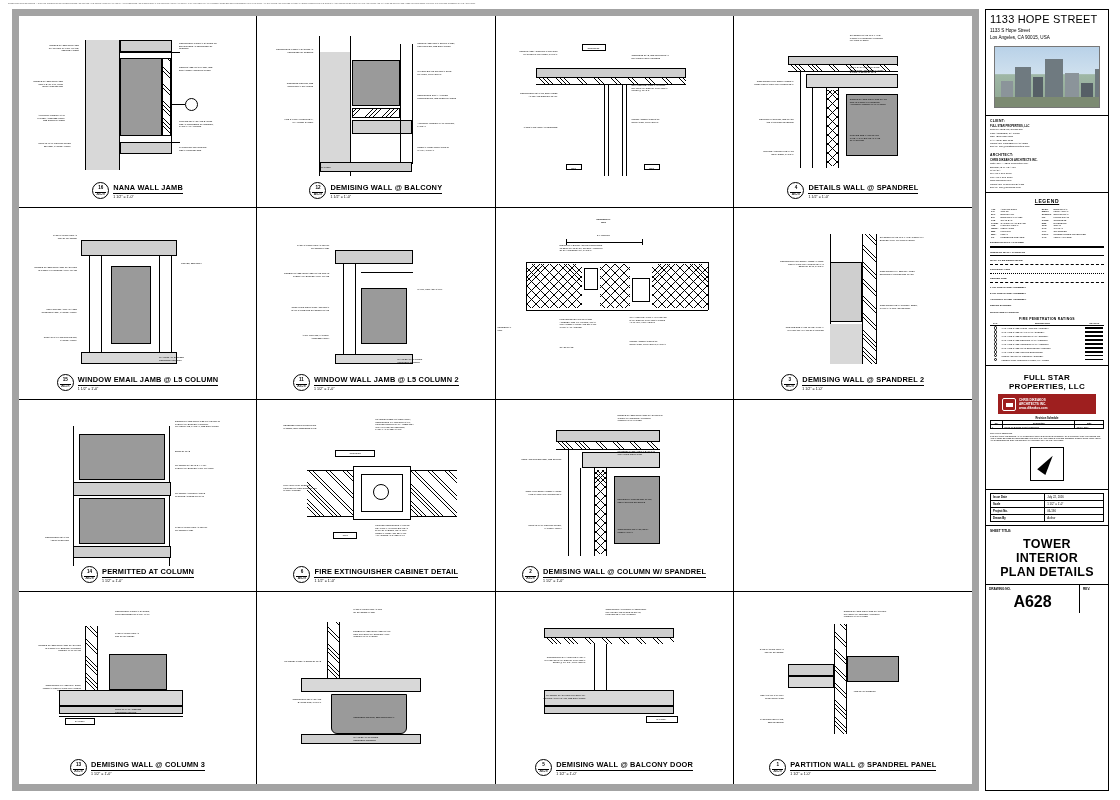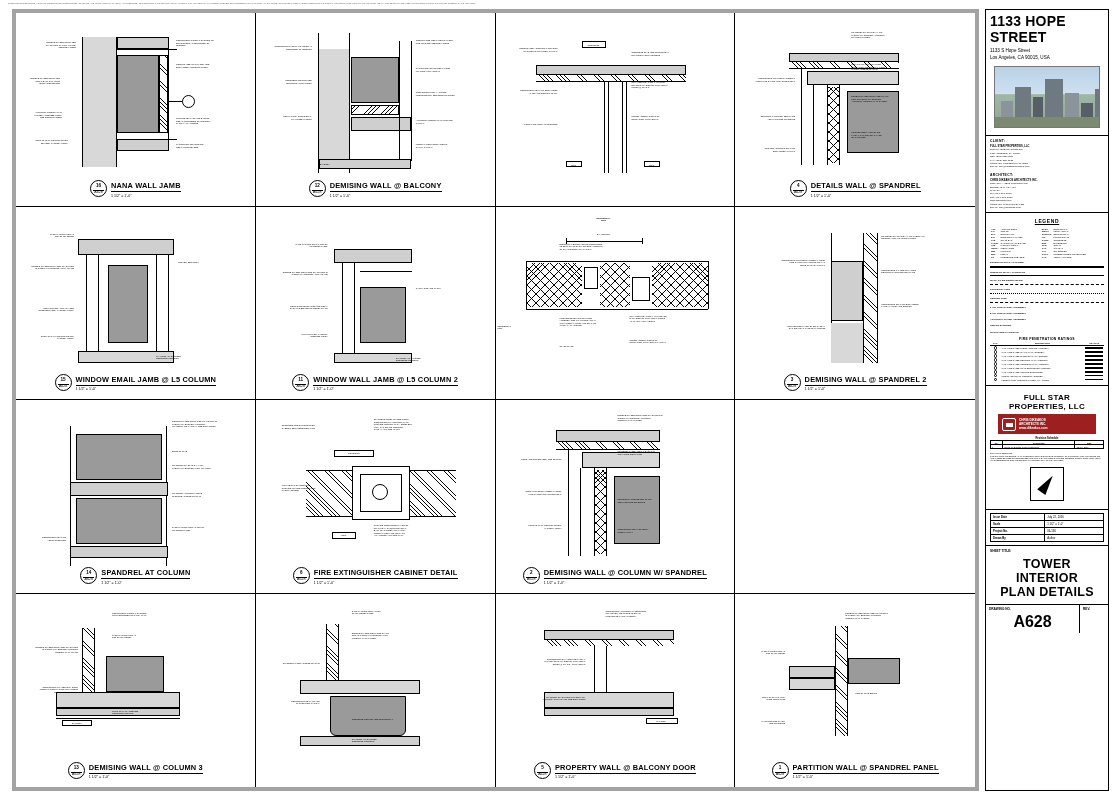--- a/index.html
+++ b/index.html
@@ -22,21 +22,21 @@
     color: #555;
     letter-spacing: 0.1px;
     white-space: nowrap;
     overflow: hidden;
   }
   
   #grid {
     position: absolute;
     left: 12px; top: 9px;
     width: 967px; height: 782px;
-    border: 4px solid #a3a3a3;
+    border: 7px solid #a3a3a3;
     display: grid;
     grid-template-columns: repeat(4, 1fr);
     grid-template-rows: repeat(4, 1fr);
   }
   .cell {
     position: relative;
     border-right: 1px solid #000;
     border-bottom: 1px solid #000;
     overflow: hidden;
   }
@@ -133,21 +133,21 @@
   
   #titleblock {
     position: absolute;
     left: 985px; top: 9px;
     width: 124px; height: 782px;
     border: 1px solid #000;
     background: #fff;
   }
   .tb-sec { border-bottom: 1px solid #000; padding: 3px 4px; }
   .tb-proj-name {
-    font-size: 14px; font-weight: bold; letter-spacing: 0.2px;
+    font-size: 11px; font-weight: normal; letter-spacing: 0.2px;
   }
   .tb-addr { font-size: 4.6px; line-height: 1.5; margin-top: 3px; }
   .tb-photo {
     margin: 4px 4px 4px 4px;
     height: 62px;
     background: linear-gradient(#b9d2e8 0%, #cfe0ee 45%, #9fb7a6 46%, #8fa792 100%);
     position: relative;
     overflow: hidden;
     border: 0.5px solid #777;
   }
@@ -580,21 +580,21 @@
         <div class="note r" style="left:0px;top:130px;width:50px;">CONTINUOUS SEALANT
 AND BACKER ROD</div>
       </div>
       <div class="title-row">
         <div class="bubble">
           <div class="num">14</div>
           <div class="bline"></div>
           <div class="den">A628</div>
         </div>
         <div class="title-text">
-          <div class="dtitle">SPANDREL AT COLUMN</div>
+          <div class="dtitle">PERMITTED AT COLUMN</div>
           <div class="dscale">1 1/2" = 1'-0"</div>
         </div>
       </div>
     </div>
 
     <div class="cell">
       <div class="detail-art">
         <div class="ln" style="left:50px;top:64px;width:150px;height:1px;"></div>
         <div class="ln" style="left:50px;top:110px;width:150px;height:1px;"></div>
         <div class="hatch-diag" style="position:absolute;left:50px;top:65px;width:46px;height:45px;"></div>
@@ -754,21 +754,21 @@
 BROKEN ALUM. FRAME, SEE ELEVATIONS</div>
         <div class="note c" style="left:150px;top:118px;width:32px;border:0.5px solid #000;padding:1px;">BALCONY</div>
       </div>
       <div class="title-row">
         <div class="bubble">
           <div class="num">5</div>
           <div class="bline"></div>
           <div class="den">A628</div>
         </div>
         <div class="title-text">
-          <div class="dtitle">PROPERTY WALL @ BALCONY DOOR</div>
+          <div class="dtitle">DEMISING WALL @ BALCONY DOOR</div>
           <div class="dscale">1 1/2" = 1'-0"</div>
         </div>
       </div>
     </div>
 
     <div class="cell">
       <div class="detail-art">
         <div class="ln" style="left:100px;top:26px;width:1px;height:110px;"></div>
         <div class="ln" style="left:112px;top:26px;width:1px;height:110px;"></div>
         <div class="hatch-diag" style="position:absolute;left:101px;top:26px;width:11px;height:110px;"></div>

